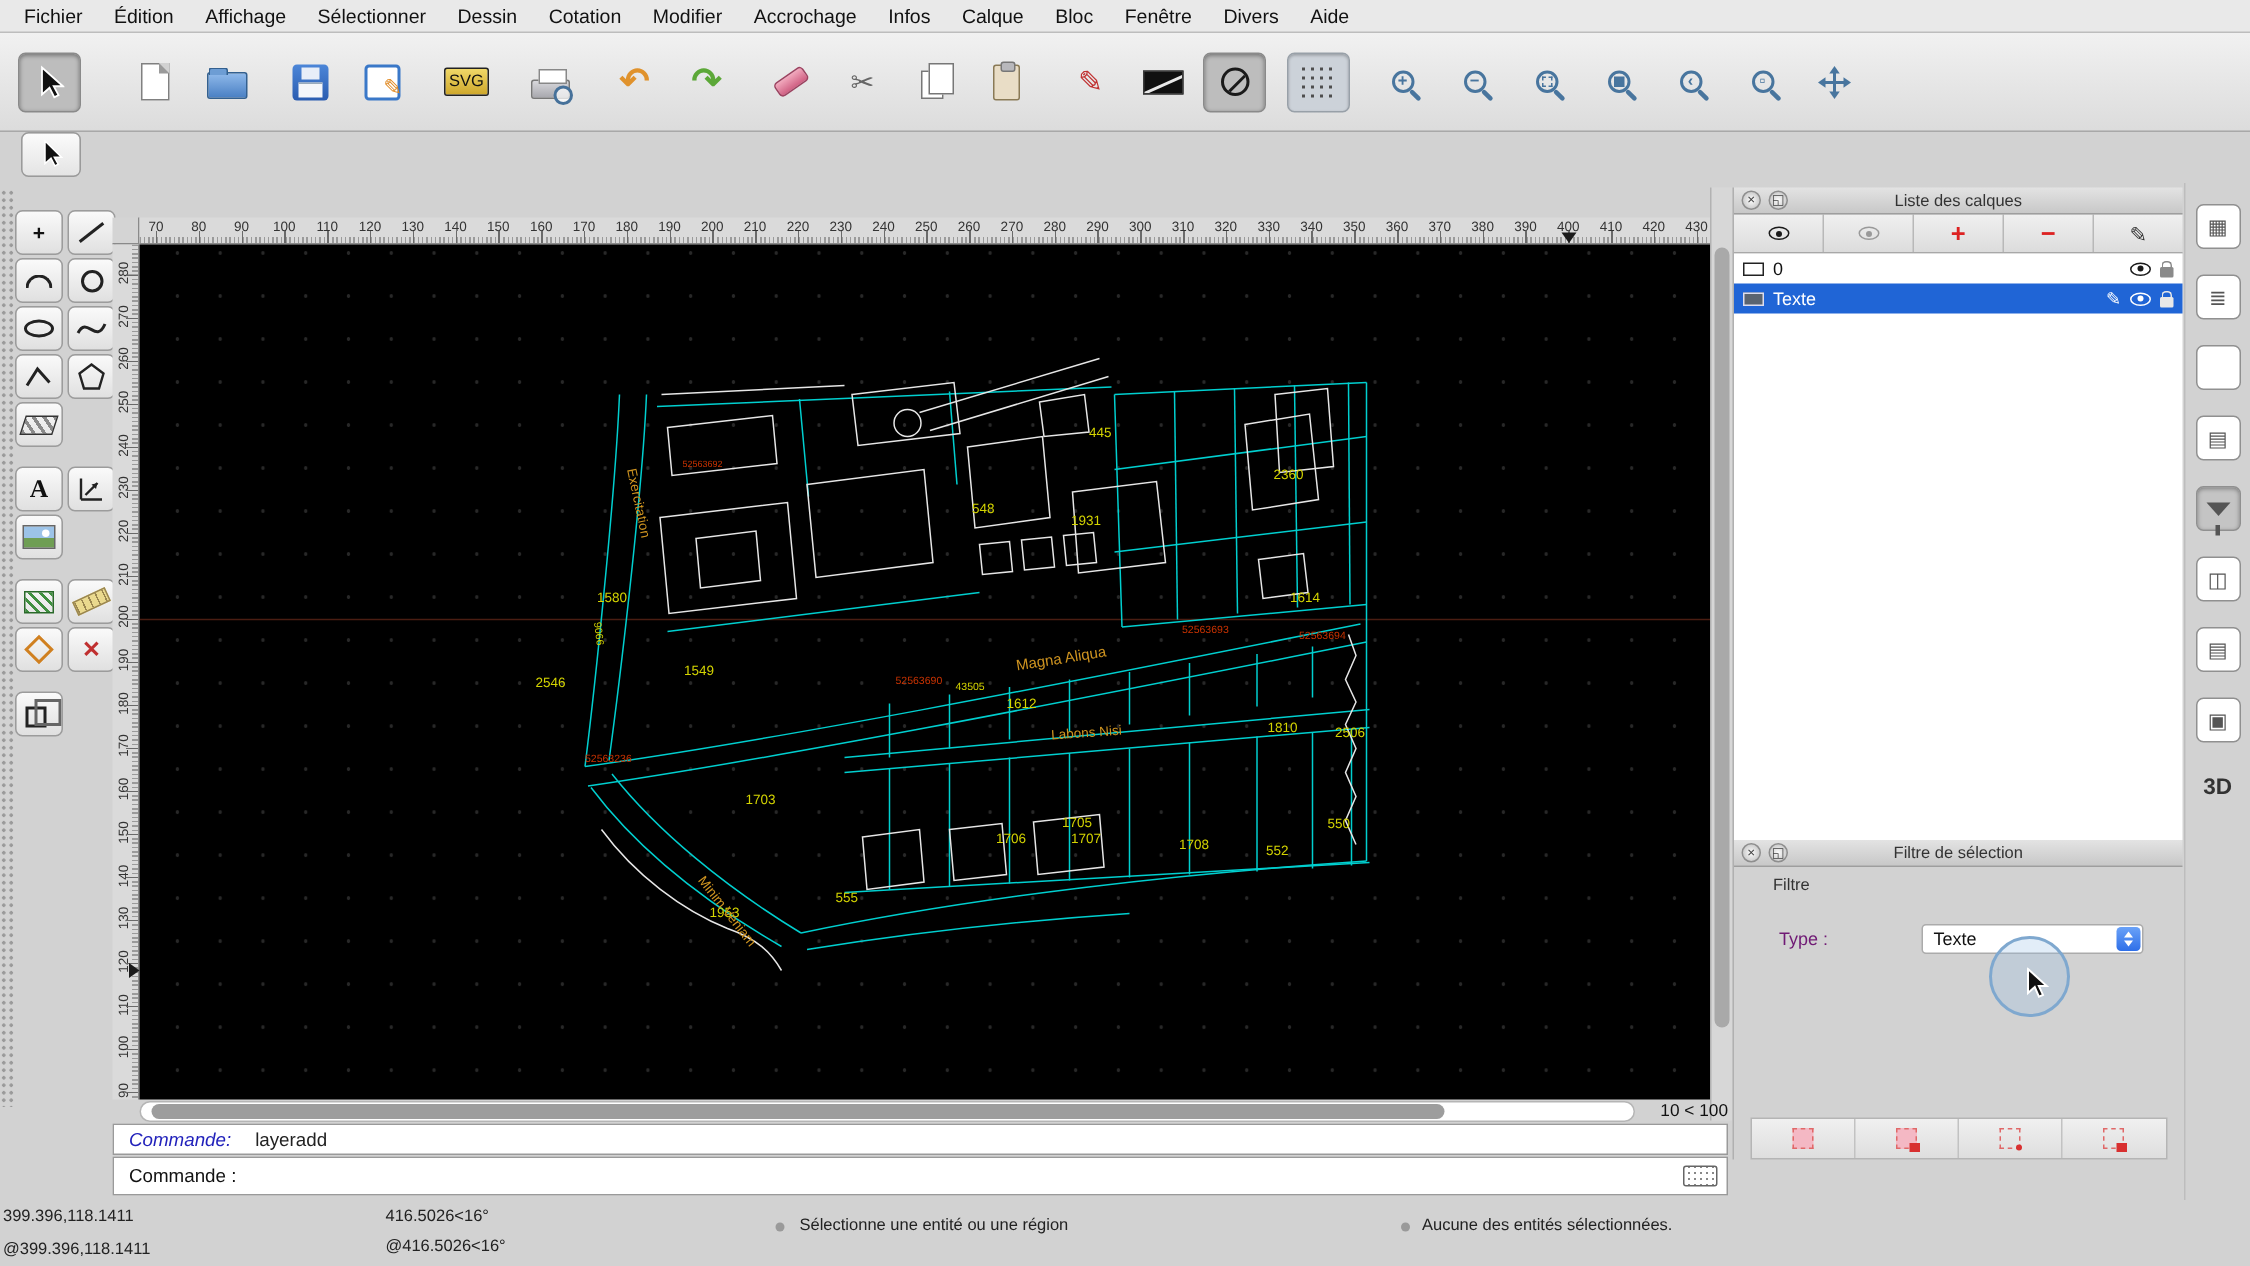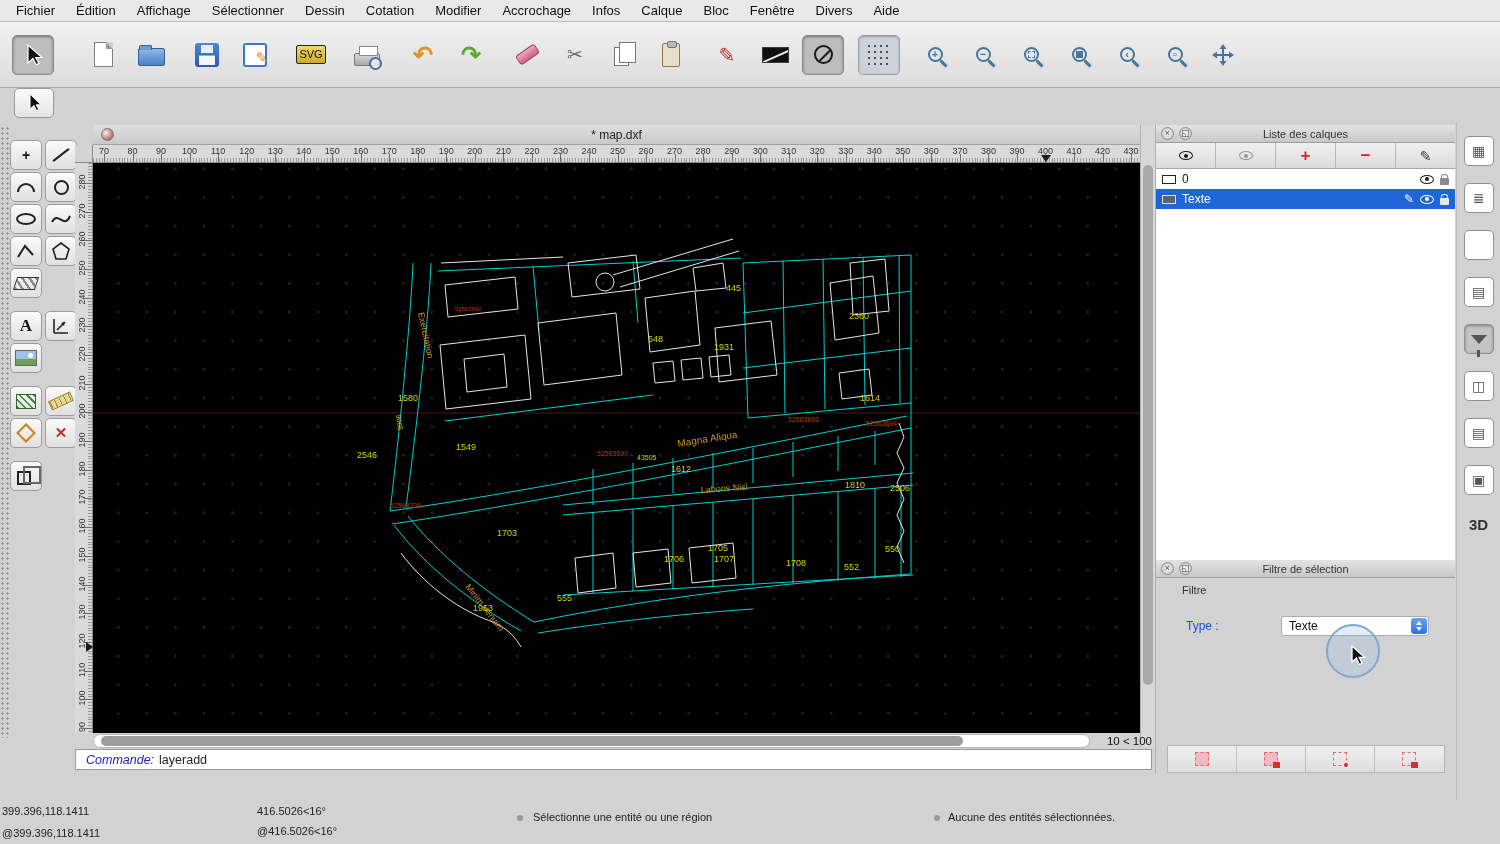--- a/index.html
+++ b/index.html
@@ -97,21 +97,21 @@
   .vstrip{position:absolute;left:1140px;top:125px;width:15px;height:622px;background:#d7d7d7;border-left:1px solid #b2b2b2;}
   .vthumb{position:absolute;left:2px;top:40px;width:10px;height:520px;background:#a9a9a9;border-radius:5px;}
 
   
   .hscroll{position:absolute;left:93px;top:734px;width:997px;height:14px;background:#fff;border:1px solid #b5b5b5;border-radius:7px;}
   .hthumb{position:absolute;left:7px;top:1px;width:862px;height:10px;background:#9d9d9d;border-radius:5px;}
   .zoomlbl{position:absolute;left:1085px;top:735px;width:67px;text-align:right;font-size:11.5px;color:#111;}
 
   
   .cmdhist{position:absolute;left:75px;top:749px;width:1077px;height:21px;background:#fff;border:1px solid #9a9a9a;display:flex;align-items:center;padding-left:10px;font-size:12.5px;}
-  .cmdhist .clabel{color:#2222bb;font-style:italic;margin-right:5px;}
+  .cmdhist .clabel{color:#2222bb;font-style:italic;margin-right:16px;}
   .cmdhist .cval{color:#222;}
   .cmdline{position:absolute;left:75px;top:771px;width:1077px;height:26px;background:#fff;border:1px solid #9a9a9a;display:flex;align-items:center;padding:0 6px 0 10px;font-size:12.5px;}
   .cmdline input{flex:1;border:none;outline:none;font:inherit;background:transparent;margin-left:6px;}
   .kbd-ic{width:23px;height:14px;border:1.5px solid #666;border-radius:2px;background:linear-gradient(#fff,#d8d8d8);background-image:radial-gradient(#888 .8px,transparent 1px);background-size:4px 4px;background-position:1px 2px;}
 
   
   .status{position:absolute;left:0;top:800px;width:1500px;height:44px;font-size:11px;color:#222;text-align:right;}
   .st{position:absolute;white-space:nowrap;}
   .dot{position:absolute;width:6px;height:6px;border-radius:50%;background:#9a9a9a;}
 
@@ -139,21 +139,21 @@
   .lock{width:9px;height:7px;background:#8a8a8a;border-radius:1px;position:relative;margin-top:4px;}
   .lock::before{content:'';position:absolute;left:1px;top:-4px;width:5px;height:4px;border:1.5px solid #8a8a8a;border-bottom:none;border-radius:3px 3px 0 0;}
   .lock.white{background:#e8e8e8;}
   .lock.white::before{border-color:#e8e8e8;}
   .penw{color:#fff;font-size:12px;line-height:1;}
   .pend{color:#333;font-size:14px;line-height:1;}
 
   
   .flabel-sec{position:absolute;left:26px;top:6px;font-size:11px;color:#333;}
   .frow{position:absolute;left:0;width:300px;height:20px;display:flex;align-items:center;}
-  .frow .flab{position:absolute;left:30px;font-size:12px;color:#1d4ed8;}
+  .frow .flab{position:absolute;left:30px;font-size:12px;color:#701a75;}
   .fselect{position:absolute;left:125px;width:148px;height:20px;background:#fff;border:1px solid #ababab;border-radius:3px;display:flex;align-items:center;padding-left:7px;font-size:12px;}
   .fselect.hl{border-color:#d87070;box-shadow:0 0 0 2px rgba(238,110,110,.55);background:#fdecec;}
   .stepper{position:absolute;right:1px;top:1px;bottom:1px;width:16px;background:linear-gradient(#6aa2f8,#2e6fe8);border-radius:3px;display:flex;flex-direction:column;align-items:center;justify-content:center;gap:2px;}
   .stepper i{display:block;width:0;height:0;border-left:3.5px solid transparent;border-right:3.5px solid transparent;}
   .stepper .up{border-bottom:4px solid #fff;}
   .stepper .dn{border-top:4px solid #fff;}
   .vswatch{width:13px;height:9px;background:#fff;border:1px solid #333;margin-right:5px;}
   .cursor-ring{position:absolute;left:1326px;top:624px;width:54px;height:54px;border:2px solid #7fa8cf;border-radius:50%;background:rgba(150,190,230,.28);z-index:5;}
   .cursor-arrow{position:absolute;left:1350px;top:645px;z-index:6;}
 
@@ -379,24 +379,20 @@
     <div class="pbtn">
         <span class="p-snap">✕</span>
       </div>
     <div class="pgap"></div>
     <div class="pbtn">
         <span class="p-cube"></span>
       </div>
     <div class="pblank"></div>
   </div>
 
-  <div class="doctitle">
-    <span class="appdot"></span>
-    <span class="dtxt">* map.dxf</span>
-  </div>
 
   <div class="rcorner"></div>
   <div class="hruler">
       <span style="left: 11px;">70</span>
       <span style="left: 39.53px;">80</span>
       <span style="left: 68.06px;">90</span>
       <span style="left: 96.59px;">100</span>
       <span style="left: 125.12px;">110</span>
       <span style="left: 153.65px;">120</span>
       <span style="left: 182.18px;">130</span>
@@ -569,20 +565,25 @@
     </div>
   <div class="hscroll">
       <div class="hthumb"></div>
     </div>
   <div class="zoomlbl">10 &lt; 100</div>
 
   <div class="cmdhist">
     <span class="clabel">Commande:</span>
     <span class="cval">layeradd</span>
   </div>
+  <div class="cmdline">
+    <span>Commande :</span>
+    <input type="text" value="" style="">
+    <span class="kbd-ic"></span>
+  </div>
 
   <div class="status">
     <span class="st" style="left:2px;top:5px;">399.396,118.1411</span>
     <span class="st" style="left:2px;top:27px;">@399.396,118.1411</span>
     <span class="st" style="left:257px;top:5px;">416.5026&lt;16°</span>
     <span class="st" style="left:257px;top:25px;">@416.5026&lt;16°</span>
     <span class="dot" style="left:517px;top:15px;"></span>
     <span class="st" style="left:533px;top:11px;">Sélectionne une entité ou une région</span>
 
     <span class="dot" style="left:934px;top:15px;"></span>

